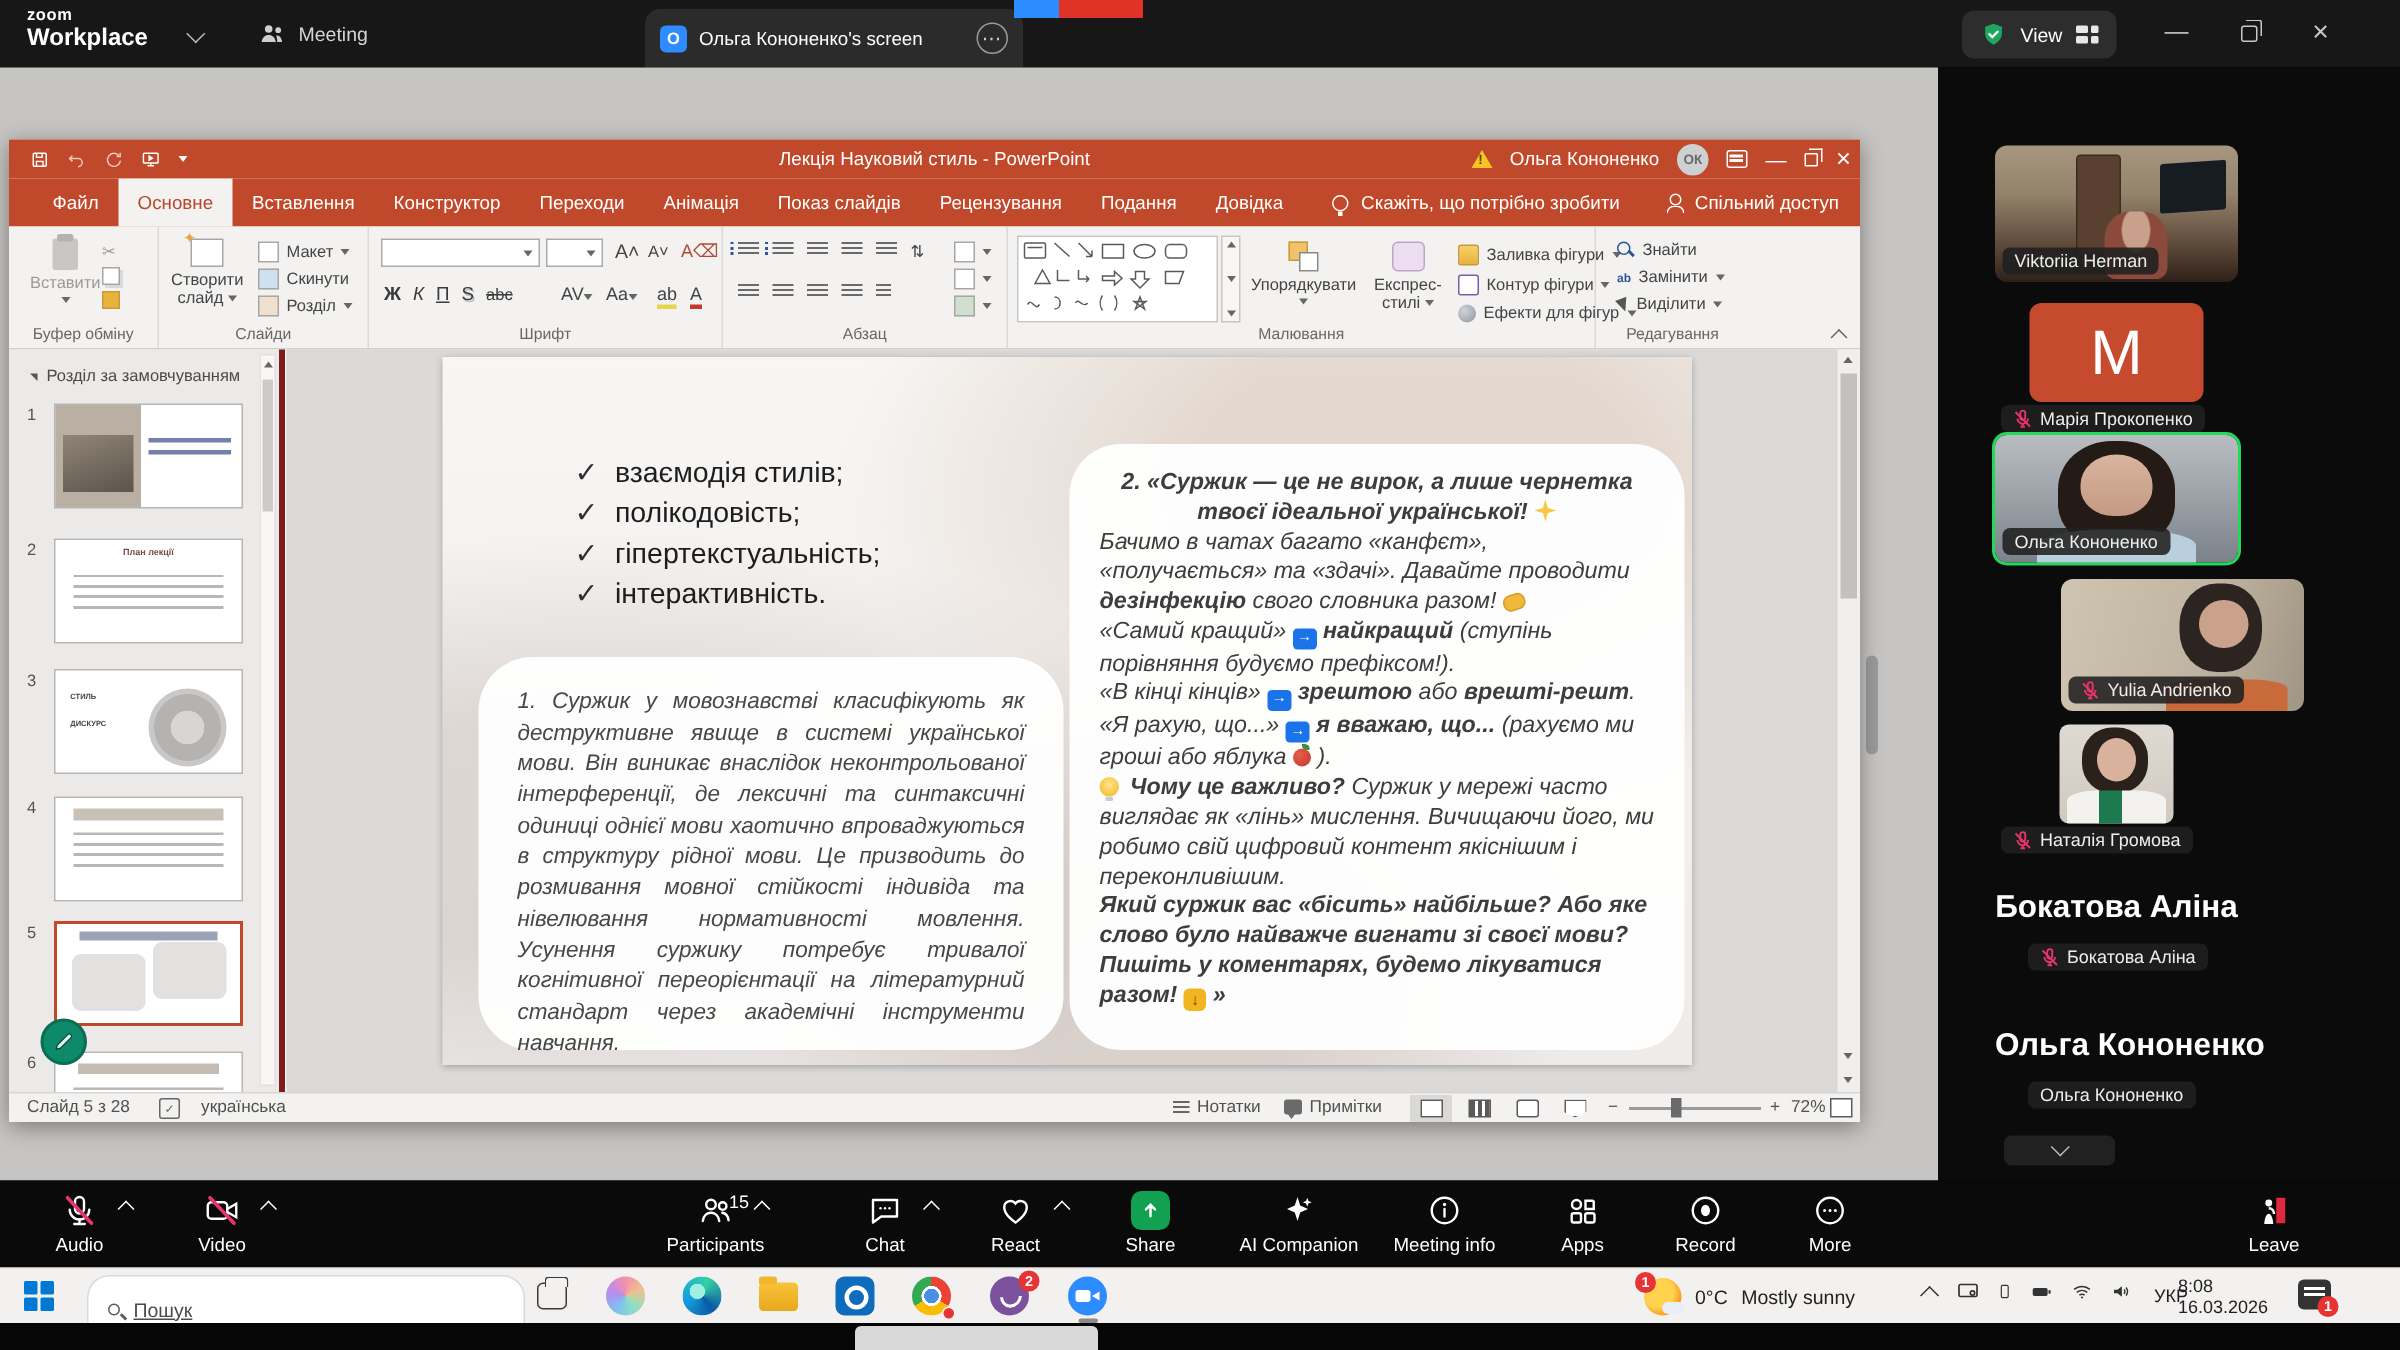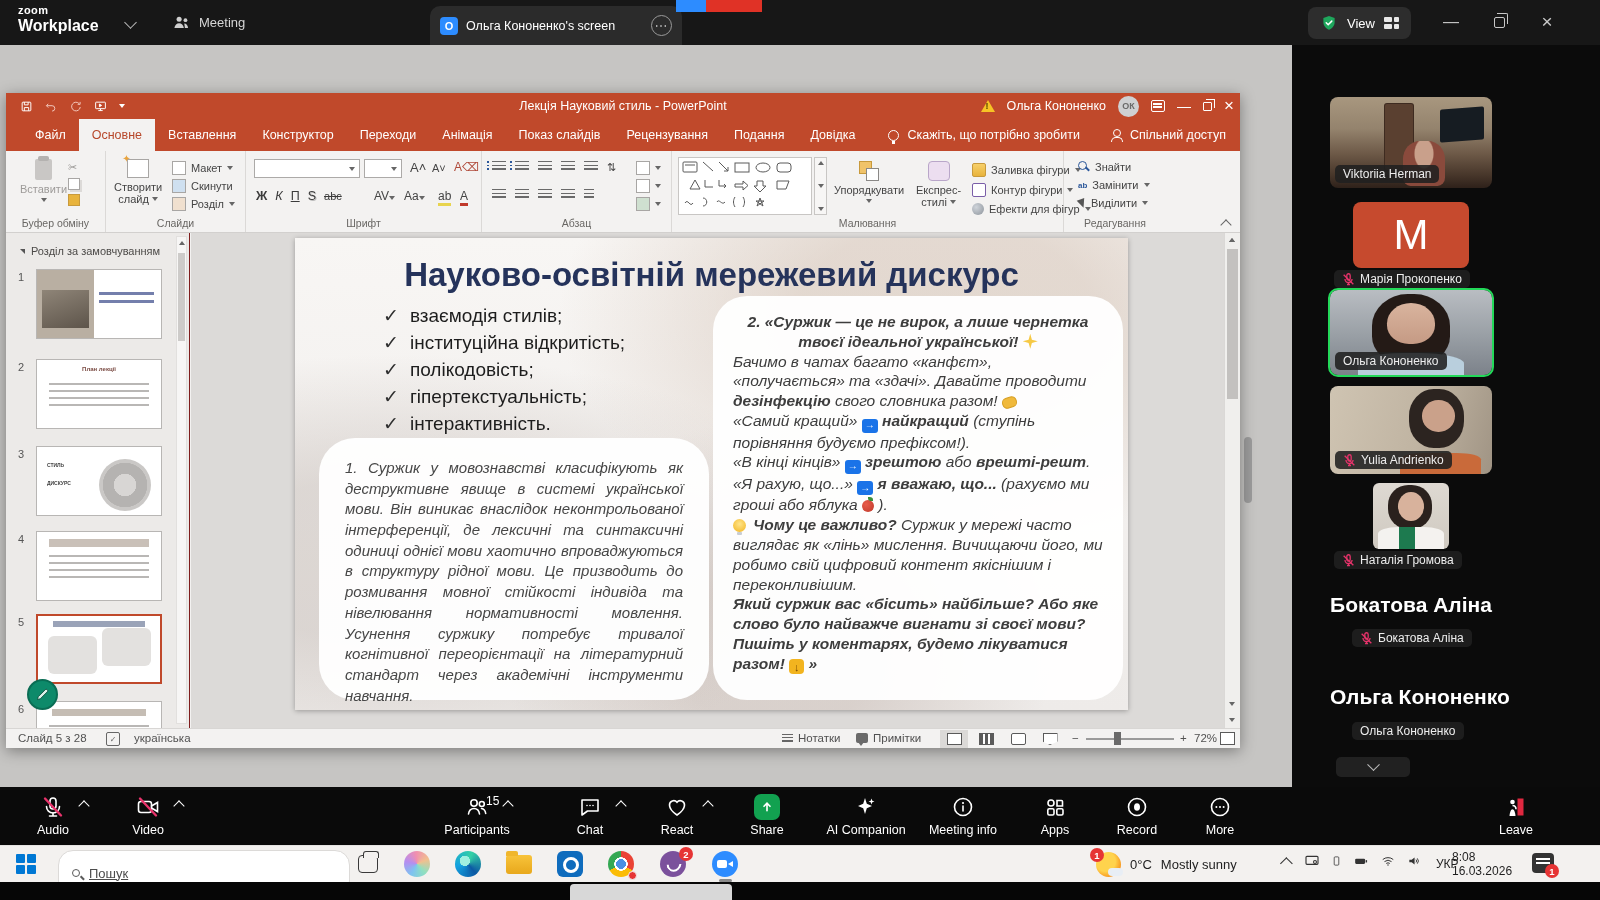--- a/index.html
+++ b/index.html
@@ -97,21 +97,21 @@
   .ic-effects{background:radial-gradient(circle at 35% 35%,#cfd4da,#8d949c);border-radius:50%;}
   .ic-find{width:12px;height:12px;position:relative;}
   .ic-find::before{content:"";position:absolute;left:0;top:0;width:7px;height:7px;border:1.6px solid #2b579a;border-radius:50%;}
   .ic-find::after{content:"";position:absolute;left:7px;top:7px;width:5px;height:1.8px;background:#2b579a;transform:rotate(45deg);}
   .ic-replace{font-size:8px;color:#2b579a;font-weight:700;}
   .ic-select{width:0;height:0;border-left:4px solid transparent;border-right:4px solid transparent;border-top:9px solid #555;transform:rotate(-20deg);}
   #rib-collapse{position:absolute;right:8px;bottom:4px;width:12px;height:8px;}
   #rib-collapse::before{content:"";position:absolute;left:2px;top:1px;width:7px;height:7px;border-left:1.6px solid #666;border-top:1.6px solid #666;transform:rotate(45deg);}
 
   
-  #slide-panel{position:absolute;left:0;top:140px;width:184px;height:495px;background:#eceae8;border-right:1px solid #7f1d1d;overflow:hidden;}
+  #slide-panel{position:absolute;left:0;top:140px;width:184px;height:495px;background:#eceae8;border-right:4px solid #7f1d1d;overflow:hidden;}
   #panel-section{position:absolute;left:14px;top:12px;font-size:11px;color:#4c4a48;display:flex;gap:6px;align-items:center;white-space:nowrap;}
   .sec-tri{width:0;height:0;border-top:5px solid #555;border-left:5px solid transparent;transform:rotate(0deg);}
   .tnum{position:absolute;left:12px;font-size:11px;color:#555;}
   .thumb{position:absolute;left:30px;width:126px;height:70px;background:#fff;border:1px solid #b8b6b4;overflow:hidden;}
   .thumb.sel{border:2px solid #c0492b;}
   .th-cap{position:absolute;left:0;right:0;top:6px;text-align:center;font-size:6px;font-weight:700;color:#7a4a42;}
   .th-lab{position:absolute;font-size:5px;font-weight:700;color:#444;}
   .t1{background:linear-gradient(90deg,#b9aFa2 0 46%,#fff 46%);}
   .t1::before{content:"";position:absolute;left:4%;top:30%;width:38%;height:55%;background:linear-gradient(160deg,#8f8578,#5d544a);}
   .t1::after{content:"";position:absolute;right:6%;top:32%;width:44%;height:3px;background:#3a4a8a;box-shadow:0 8px 0 #3a4a8a;opacity:.7;}
@@ -564,24 +564,22 @@
           <div class="thumb t6" data-interactable="true" style="top: 468px;"></div>
         </div>
       <div id="panel-scroll" data-interactable="true">
           <span class="tri-u"></span>
           <span class="pth"></span>
         </div>
     </div>
 
     <div id="slide-area" data-interactable="false">
       <div id="slide" data-interactable="true">
-        <div id="slide-title" data-interactable="false">Науково-освітній мережевий дискурс</div>
         <div id="slide-bullets" data-interactable="false">
             <div data-interactable="false"><span class="chk" data-interactable="false">✓</span><span data-interactable="false">взаємодія стилів;</span></div>
-            <div data-interactable="false"><span class="chk" data-interactable="false">✓</span><span data-interactable="false">інституційна відкритість;</span></div>
             <div data-interactable="false"><span class="chk" data-interactable="false">✓</span><span data-interactable="false">полікодовість;</span></div>
             <div data-interactable="false"><span class="chk" data-interactable="false">✓</span><span data-interactable="false">гіпертекстуальність;</span></div>
             <div data-interactable="false"><span class="chk" data-interactable="false">✓</span><span data-interactable="false">інтерактивність.</span></div>
           </div>
         <div id="box1" data-interactable="false">1. Суржик у мовознавстві класифікують як деструктивне явище в системі української мови. Він виникає внаслідок неконтрольованої інтерференції, де лексичні та синтаксичні одиниці однієї мови хаотично впроваджуються в структуру рідної мови. Це призводить до розмивання мовної стійкості індивіда та нівелювання нормативності мовлення. Усунення суржику потребує тривалої когнітивної переорієнтації на літературний стандарт через академічні інструменти навчання.</div>
         <div id="box2" data-interactable="false">
             <p class="b2line c b" data-interactable="false">2. «Суржик — це не вирок, а лише чернетка</p>
             <p class="b2line c b" data-interactable="false">твоєї ідеальної української! <span class="emo emo-sparkle" data-interactable="false"></span></p>
             <p class="b2line" data-interactable="false">Бачимо в чатах багато «канфєт», «получається» та «здачі». Давайте проводити <b>дезінфекцію</b> свого словника разом! <span class="emo emo-soap" data-interactable="false"></span></p>
             <p class="b2line" data-interactable="false">«Самий кращий» <span class="emo emo-arrow" data-interactable="false">→</span> <b>найкращий</b> (ступінь порівняння  будуємо префіксом!).</p>
@@ -671,21 +669,21 @@
           <div class="tile video t-olga speak" data-interactable="true" style="height: 85px;">
             <div class="decor d1" data-interactable="false"></div>
             <div class="decor d2" data-interactable="false"></div>
             <div class="decor d3" data-interactable="false"></div>
             <div class="pl pl-in" data-interactable="false">
               <span data-interactable="false">Ольга Кононенко</span>
             </div>
           </div>
         </div>
         <div class="pblock" data-interactable="false" style="top: 289px;">
-          <div class="tile video t-yulia" data-interactable="true" style="height: 88px;">
+          <div class="tile video t-yulia" data-interactable="true" style="height: 88px; margin-left: 44px;">
             <div class="decor d1" data-interactable="false"></div>
             <div class="decor d2" data-interactable="false"></div>
             <div class="decor d3" data-interactable="false"></div>
             <div class="pl pl-in" data-interactable="false">
               <svg width="13" height="13" viewBox="0 0 14 14" fill="none" stroke="#e8336b" stroke-width="1.4" data-interactable="false">
                 <path d="M5.2 2.6a1.8 1.8 0 0 1 3.6 0v3.2a1.8 1.8 0 0 1-3.6 0z"></path>
                 <path d="M3.2 6.4a3.8 3.8 0 0 0 7.6 0"></path>
                 <path d="M7 10.2v2M5.4 12.4h3.2"></path>
                 <line x1="1.8" y1="1.8" x2="12.2" y2="12.2"></line>
               </svg>

